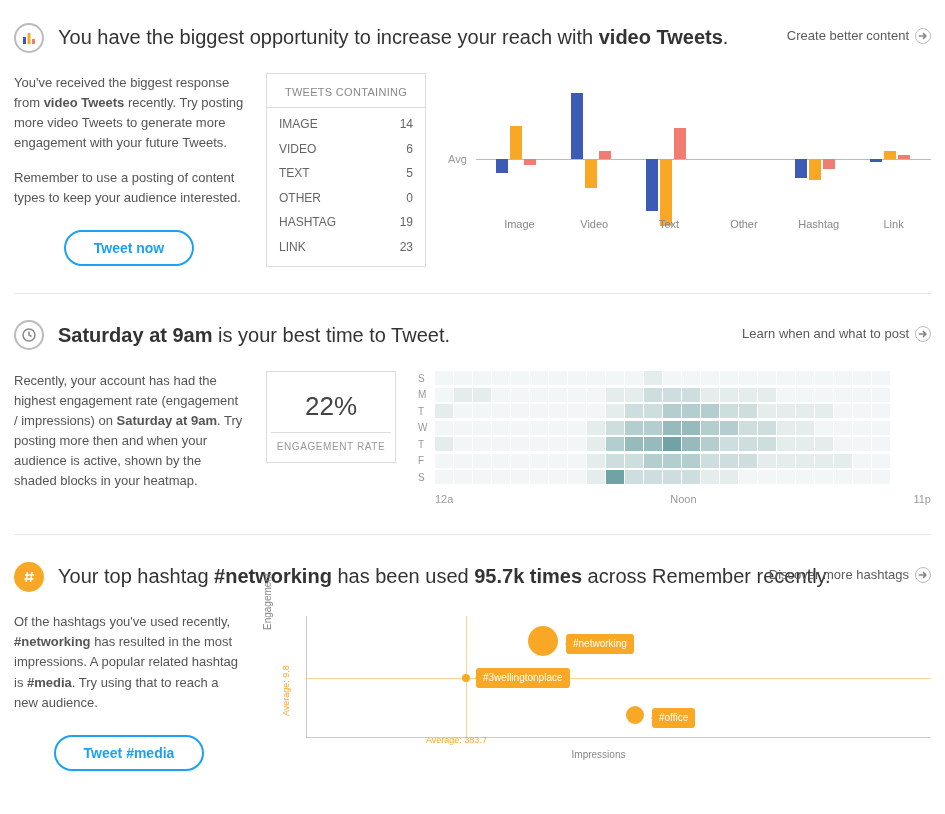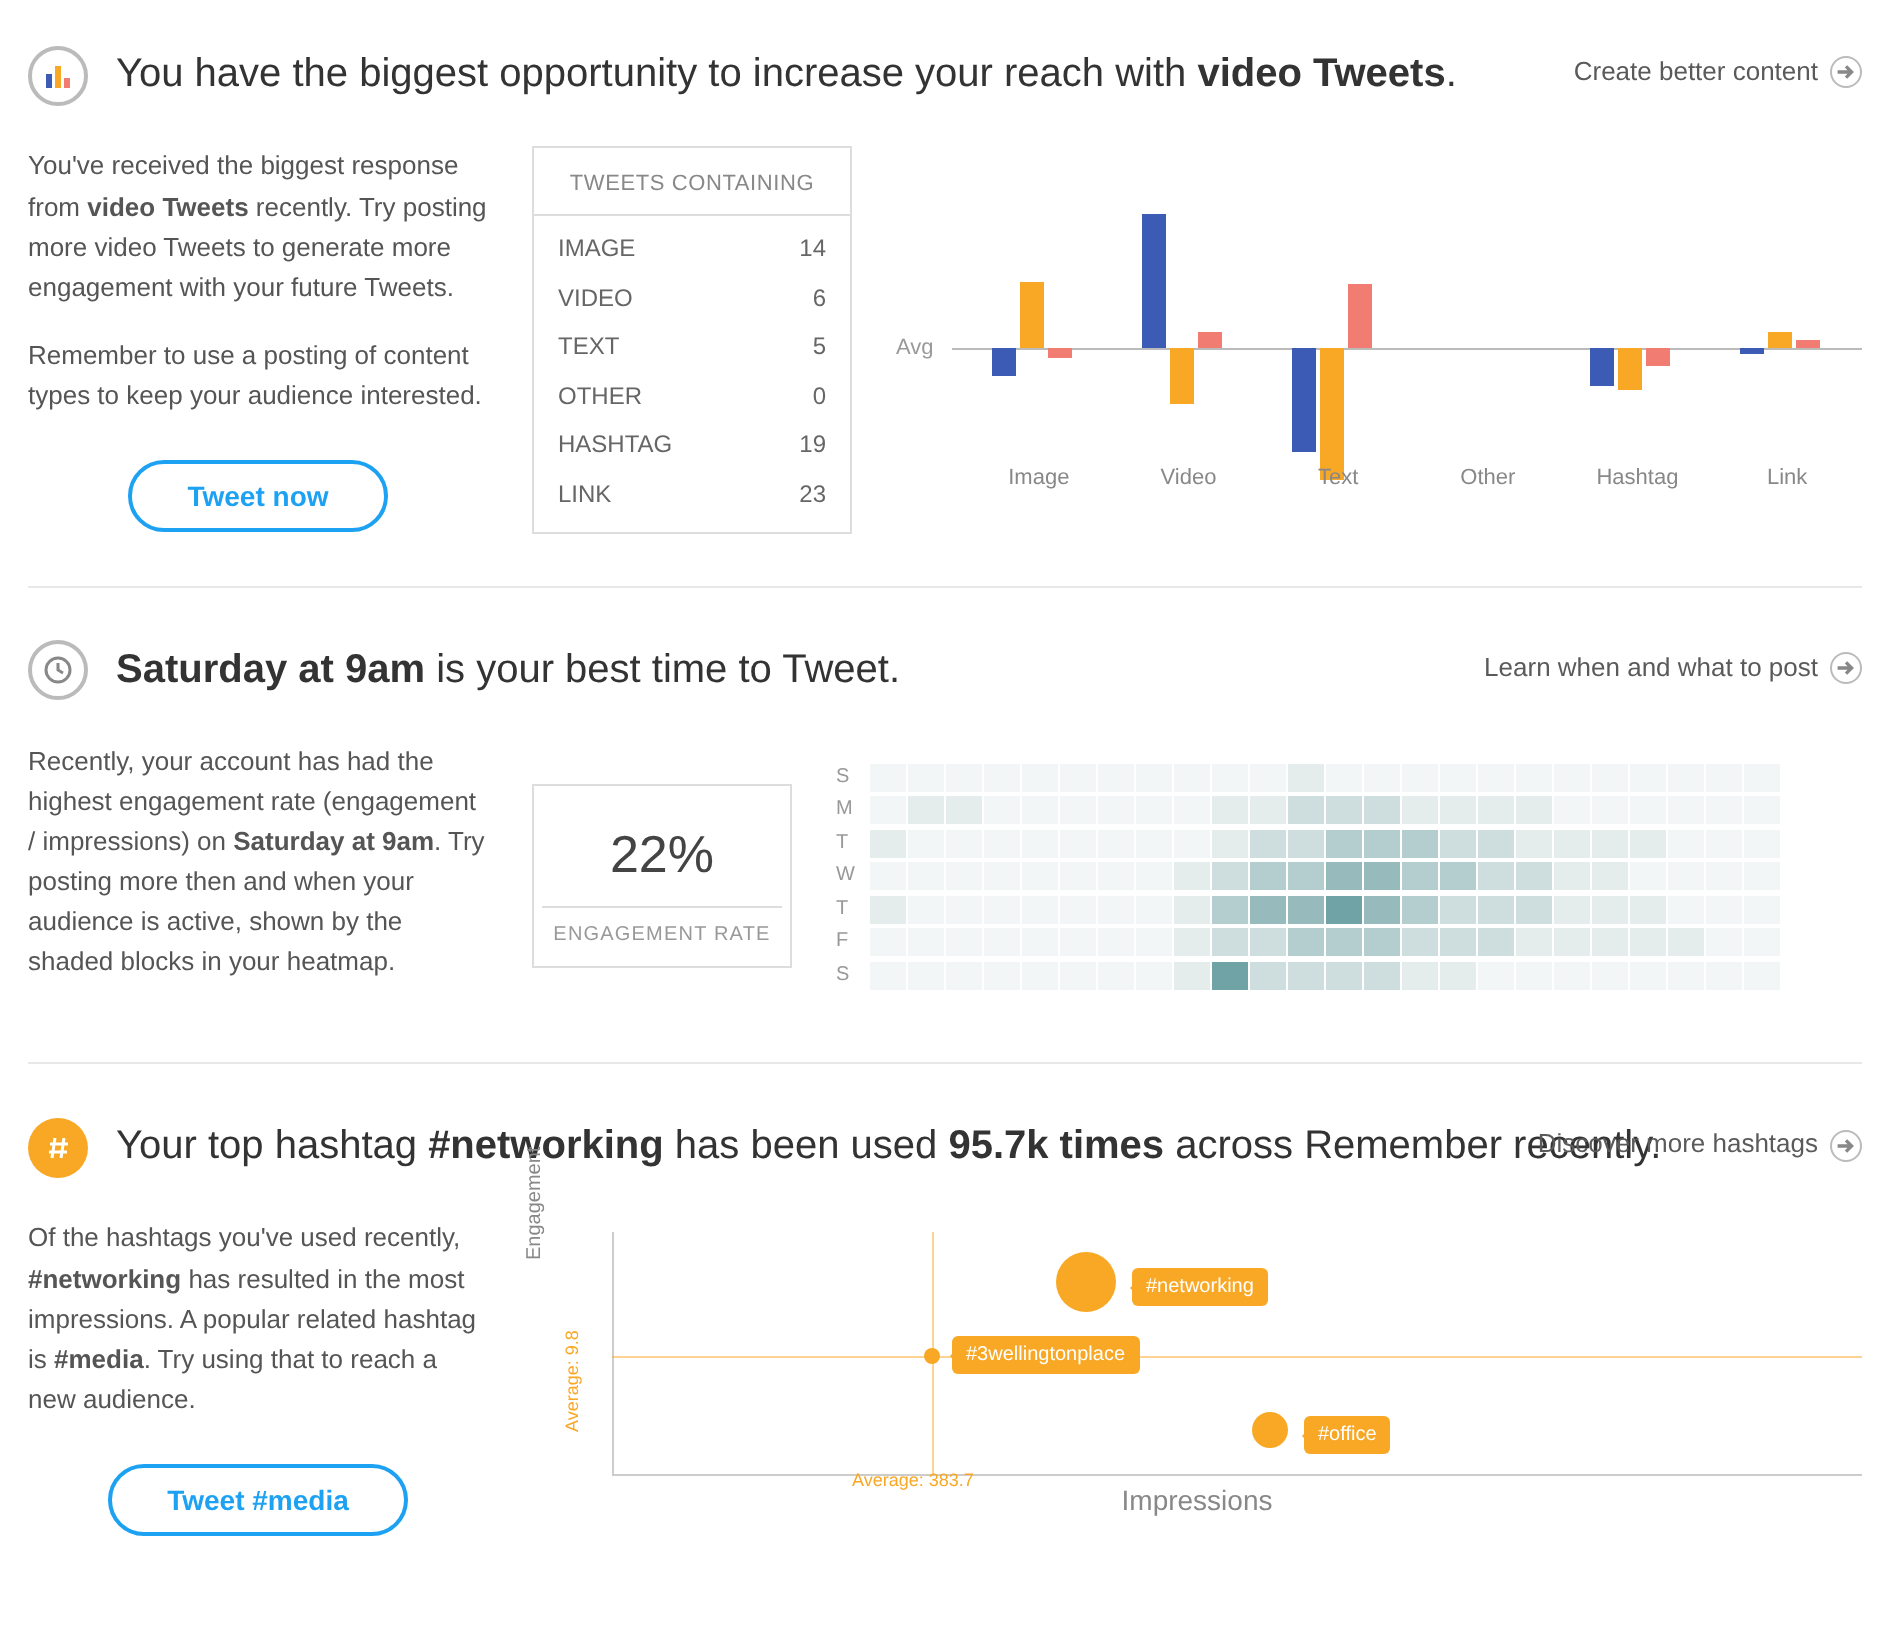--- a/index.html
+++ b/index.html
@@ -37,21 +37,21 @@
   .headline .b{font-weight:700}
   .head-link{
     position:absolute;right:0;top:4px;
     color:var(--link);font-size:13px;text-decoration:none;
     display:flex;align-items:center;gap:6px;white-space:nowrap;
   }
   .head-link .arrow{
     width:16px;height:16px;border:1px solid #bbb;border-radius:50%;
     display:inline-flex;align-items:center;justify-content:center;
   }
-  .cols{display:flex;align-items:center;gap:22px}
+  .cols{display:flex;align-items:flex-start;gap:22px}
   .c1{width:230px;flex-shrink:0;color:#555;font-size:13px}
   .c1 .b{font-weight:700}
   .c1 p{margin:0 0 14px 0}
   .btn-pill{
     display:inline-block;padding:8px 28px;border:2px solid var(--blue-line);
     color:var(--blue-line);border-radius:22px;font-weight:700;font-size:14px;
     background:transparent;cursor:pointer;margin-top:8px;
   }
   
   .tbl{
@@ -91,21 +91,21 @@
   .scatter .yline{position:absolute;left:40px;top:0;bottom:28px;width:1px;background:#ccc}
   .scatter .ytitle{
     position:absolute;left:-6px;top:14px;font-size:10px;color:#888;
     transform:rotate(-90deg);transform-origin:left top;
   }
   .scatter .yavg{
     position:absolute;left:14px;top:100px;font-size:9px;color:var(--orange);
     transform:rotate(-90deg);transform-origin:left top;
   }
   .scatter .xavg{position:absolute;left:160px;bottom:18px;font-size:9px;color:var(--orange)}
-  .scatter .xtitle{position:absolute;left:0;right:0;bottom:4px;text-align:center;font-size:14px;color:#888}
+  .scatter .xtitle{position:absolute;left:0;right:0;bottom:4px;text-align:center;font-size:10px;color:#888}
   .bubble{position:absolute;border-radius:50%;background:var(--orange)}
   .tag{
     position:absolute;background:var(--orange);color:#fff;font-size:10px;
     padding:2px 7px;border-radius:3px;white-space:nowrap;
   }
   .tag::before{
     content:"";position:absolute;left:-5px;top:50%;margin-top:-4px;
     border:4px solid transparent;border-right-color:var(--orange)
   }
   .avgline-x{position:absolute;left:40px;right:0;height:1px;background:rgba(249,168,37,0.5)}
@@ -432,20 +432,25 @@
               <div class="hm-cell" style="background: rgb(243, 246, 246);"></div>
               <div class="hm-cell" style="background: rgb(243, 246, 246);"></div>
               <div class="hm-cell" style="background: rgb(243, 246, 246);"></div>
               <div class="hm-cell" style="background: rgb(243, 246, 246);"></div>
               <div class="hm-cell" style="background: rgb(243, 246, 246);"></div>
               <div class="hm-cell" style="background: rgb(243, 246, 246);"></div>
               <div class="hm-cell" style="background: rgb(243, 246, 246);"></div>
               <div class="hm-cell" style="background: rgb(243, 246, 246);"></div>
             </div>
           </div>
+        <div class="hm-axis">
+          <span>12a</span>
+          <span>Noon</span>
+          <span>11p</span>
+        </div>
       </div>
     </div>
   </div>
 
   <div class="section">
     <a class="head-link" href="#">
       <span>Discover more hashtags</span>
       <span class="arrow">
         <svg viewBox="0 0 10 10">
             <path d="M2 5h5M5 3l2 2-2 2" stroke="#888" fill="none" stroke-width="1.2"></path>

